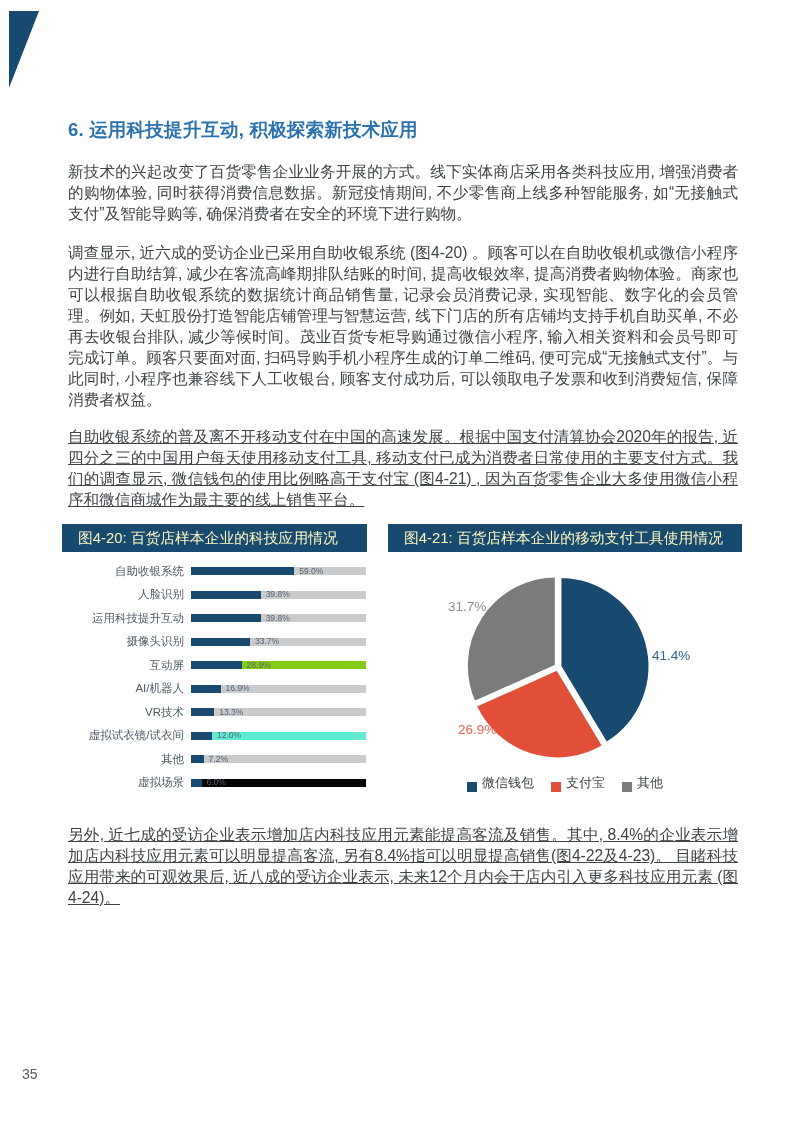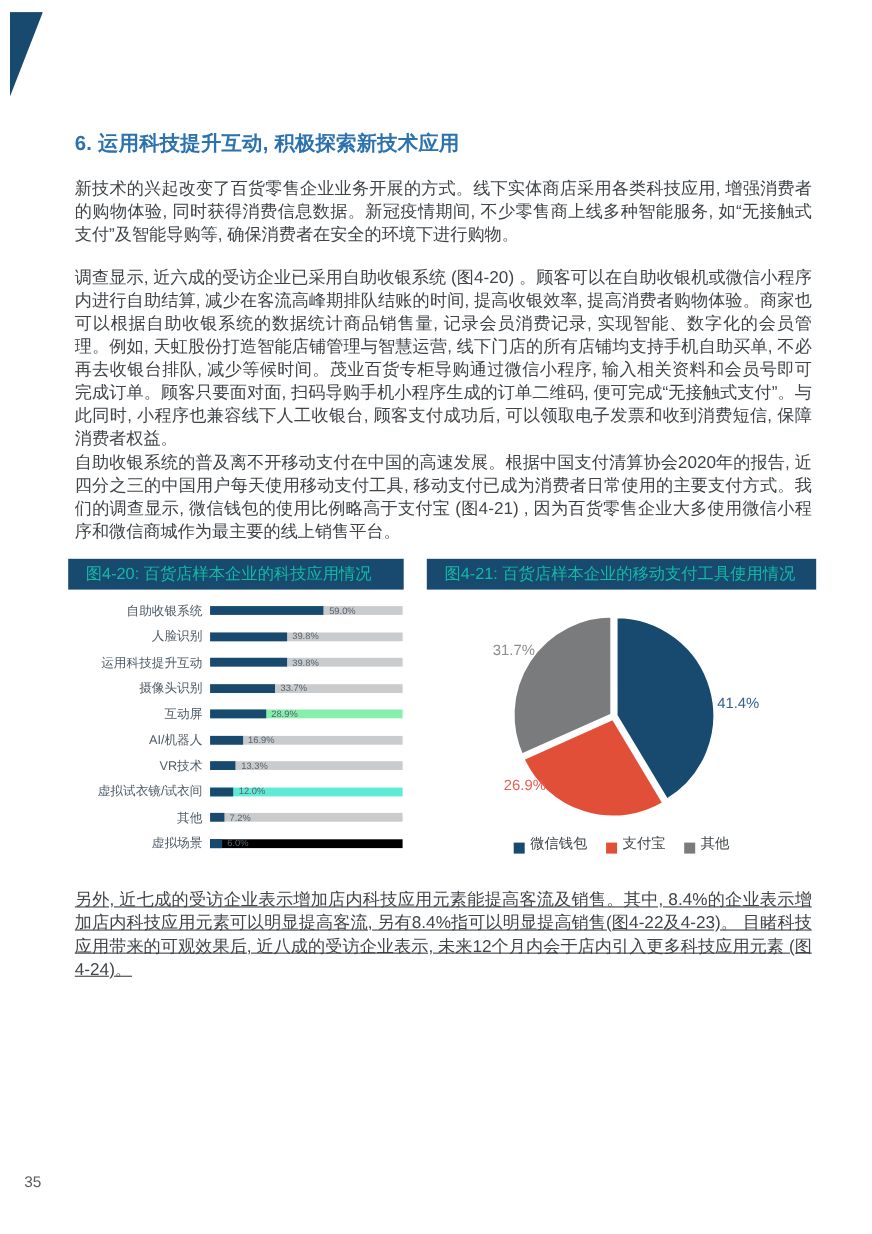--- a/index.html
+++ b/index.html
@@ -23,27 +23,27 @@
     font-size:18.5px;font-weight:bold;color:#2B72AE;
     letter-spacing:0.2px;line-height:1.3;
   }
   .para{
     margin:18px 0 0 6px;width:670px;
     font-size:15.6px;line-height:21px;
     text-align:justify;text-justify:inter-ideograph;
     color:#3F4448;
   }
   .para.first{margin-top:19px;}
-  .para.third{margin-top:0;}
+  .para.third{margin-top:16px;text-decoration:underline;}
 
   .charts-row{display:flex;margin-top:14px;width:680px;}
   .chart-col-left{width:310px;flex:0 0 310px;}
   .chart-col-right{width:354px;flex:0 0 354px;margin-left:16px;}
   .chart-header{
-    background:#174A6E;color:#14b8a6;
+    background:#174A6E;color:#fef9c3;
     font-size:14.8px;font-weight:500;
     height:28px;line-height:28px;
     padding-left:16px;box-sizing:border-box;
     white-space:nowrap;
   }
   .chart-col-left .chart-header{width:305px;}
   .chart-col-right .chart-header{width:354px;}
 
   
   .bar-chart{padding-top:15px;}
@@ -131,21 +131,21 @@
             </div>
             <div class="bar-row">
               <div class="bar-label">摄像头识别</div>
               <div class="bar-track" style="background: rgb(201, 203, 205);">
                 <div class="bar-fill" style="width: 33.7%; background: rgb(23, 74, 110);"></div>
                 <span class="bar-value" style="left: calc(33.7% + 5px);">33.7%</span>
               </div>
             </div>
             <div class="bar-row">
               <div class="bar-label">互动屏</div>
-              <div class="bar-track" style="background: #86efac;">
+              <div class="bar-track" style="background: #84cc16;">
                 <div class="bar-fill" style="width: 28.9%; background: rgb(23, 74, 110);"></div>
                 <span class="bar-value" style="left: calc(28.9% + 5px);">28.9%</span>
               </div>
             </div>
             <div class="bar-row">
               <div class="bar-label">AI/机器人</div>
               <div class="bar-track" style="background: rgb(201, 203, 205);">
                 <div class="bar-fill" style="width: 16.9%; background: rgb(23, 74, 110);"></div>
                 <span class="bar-value" style="left: calc(16.9% + 5px);">16.9%</span>
               </div>

